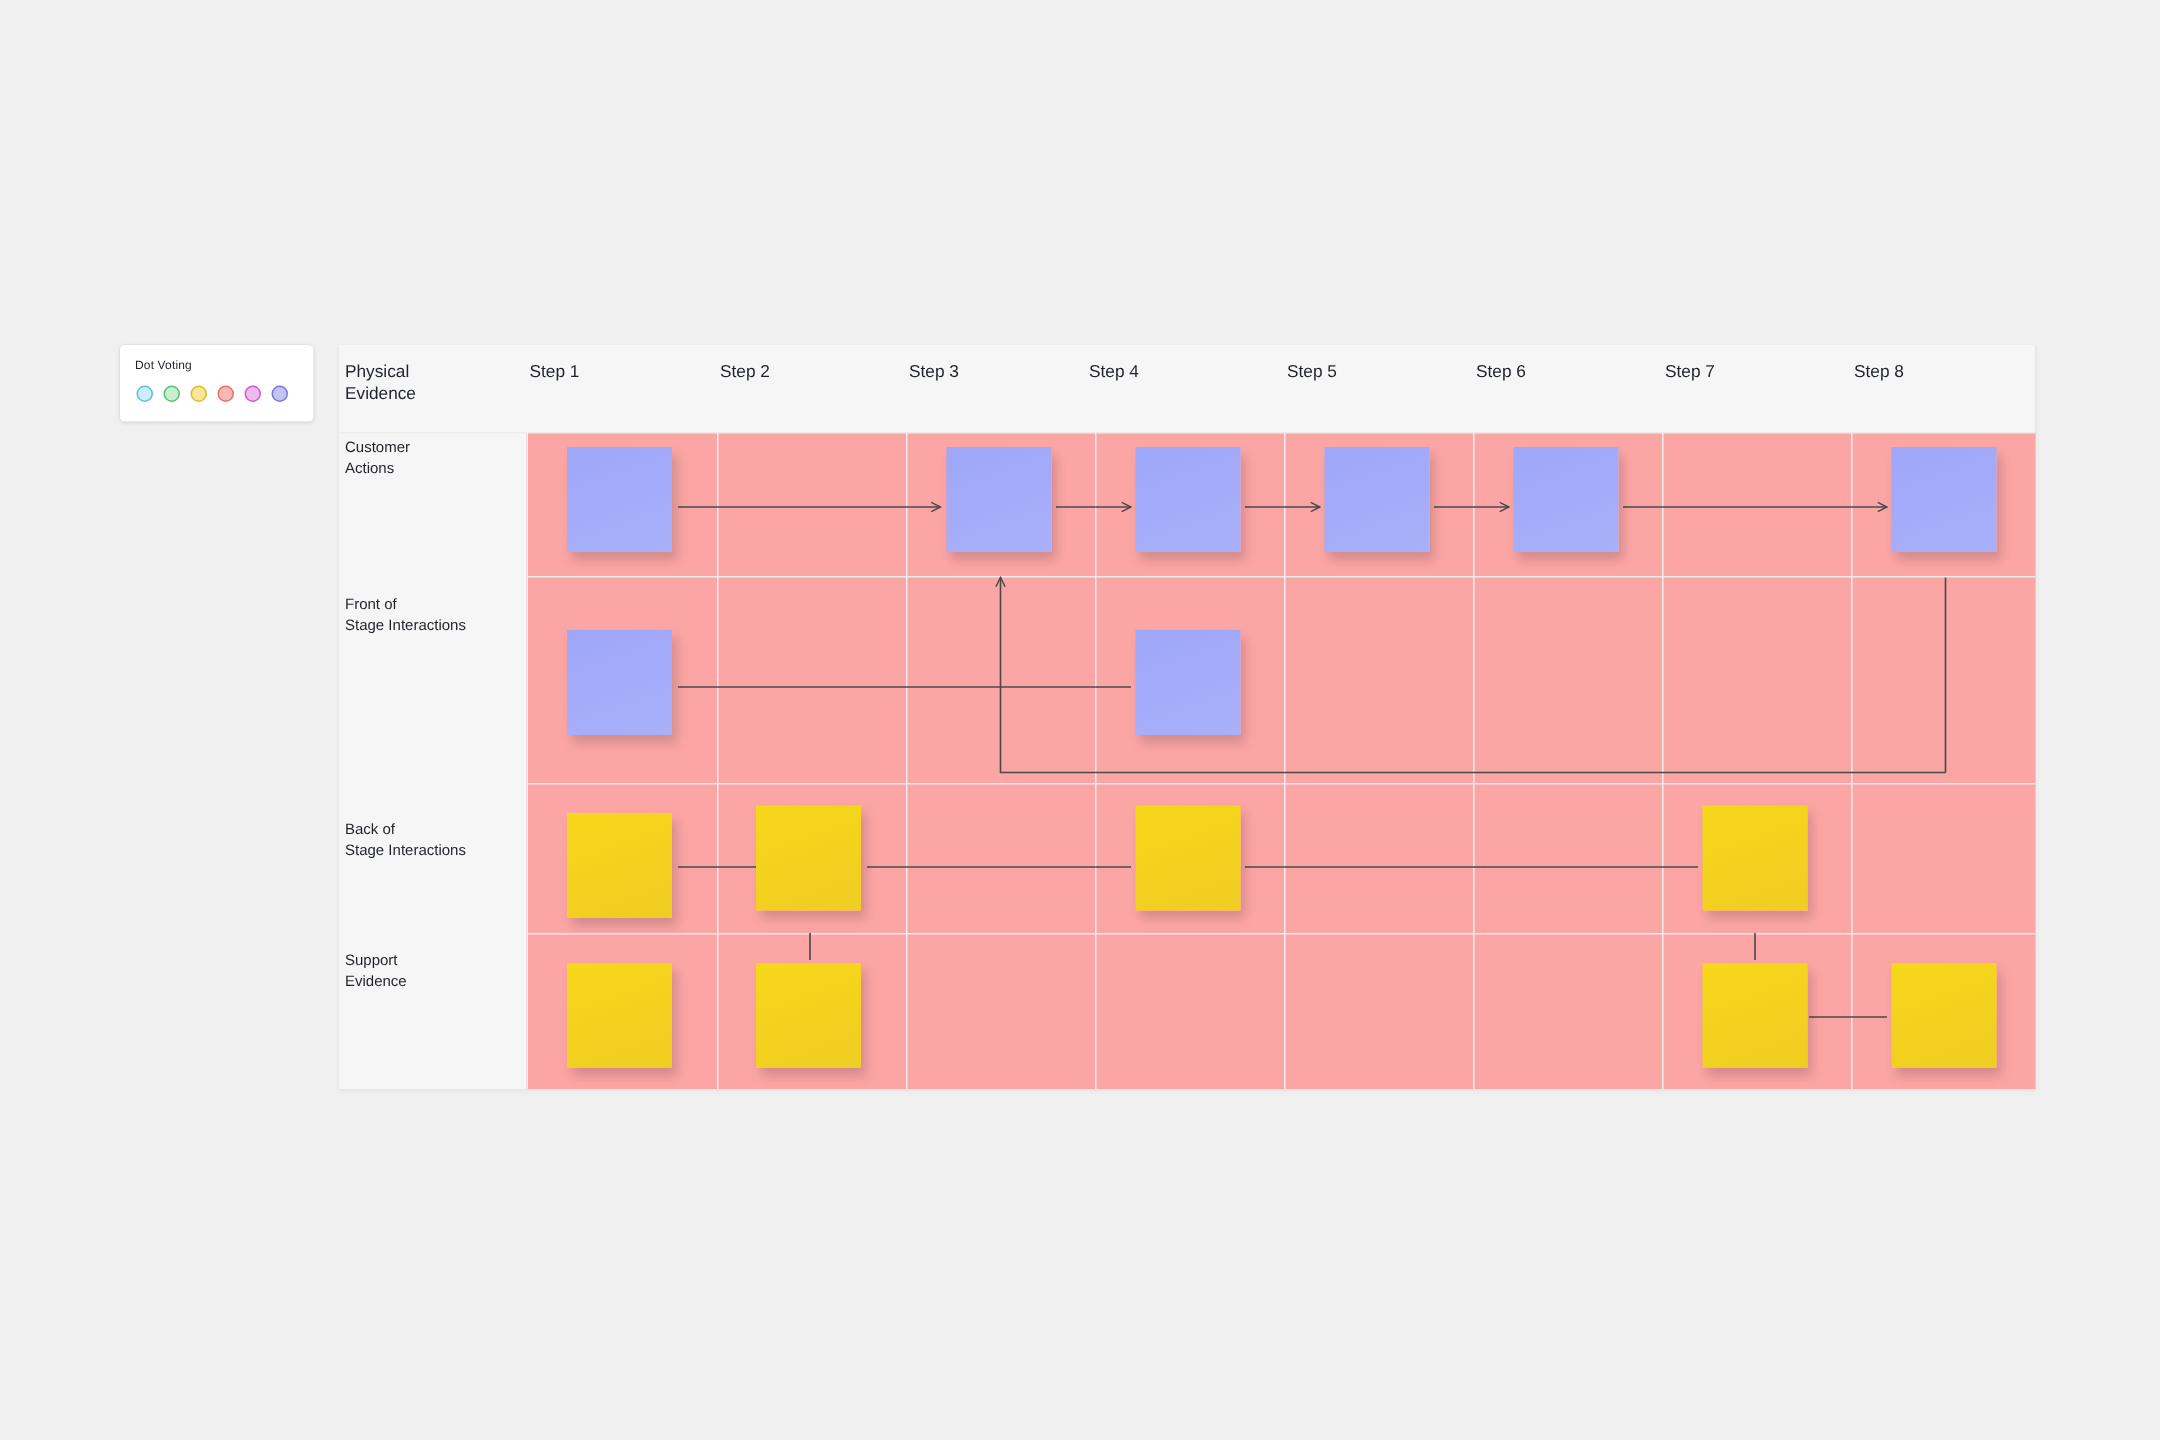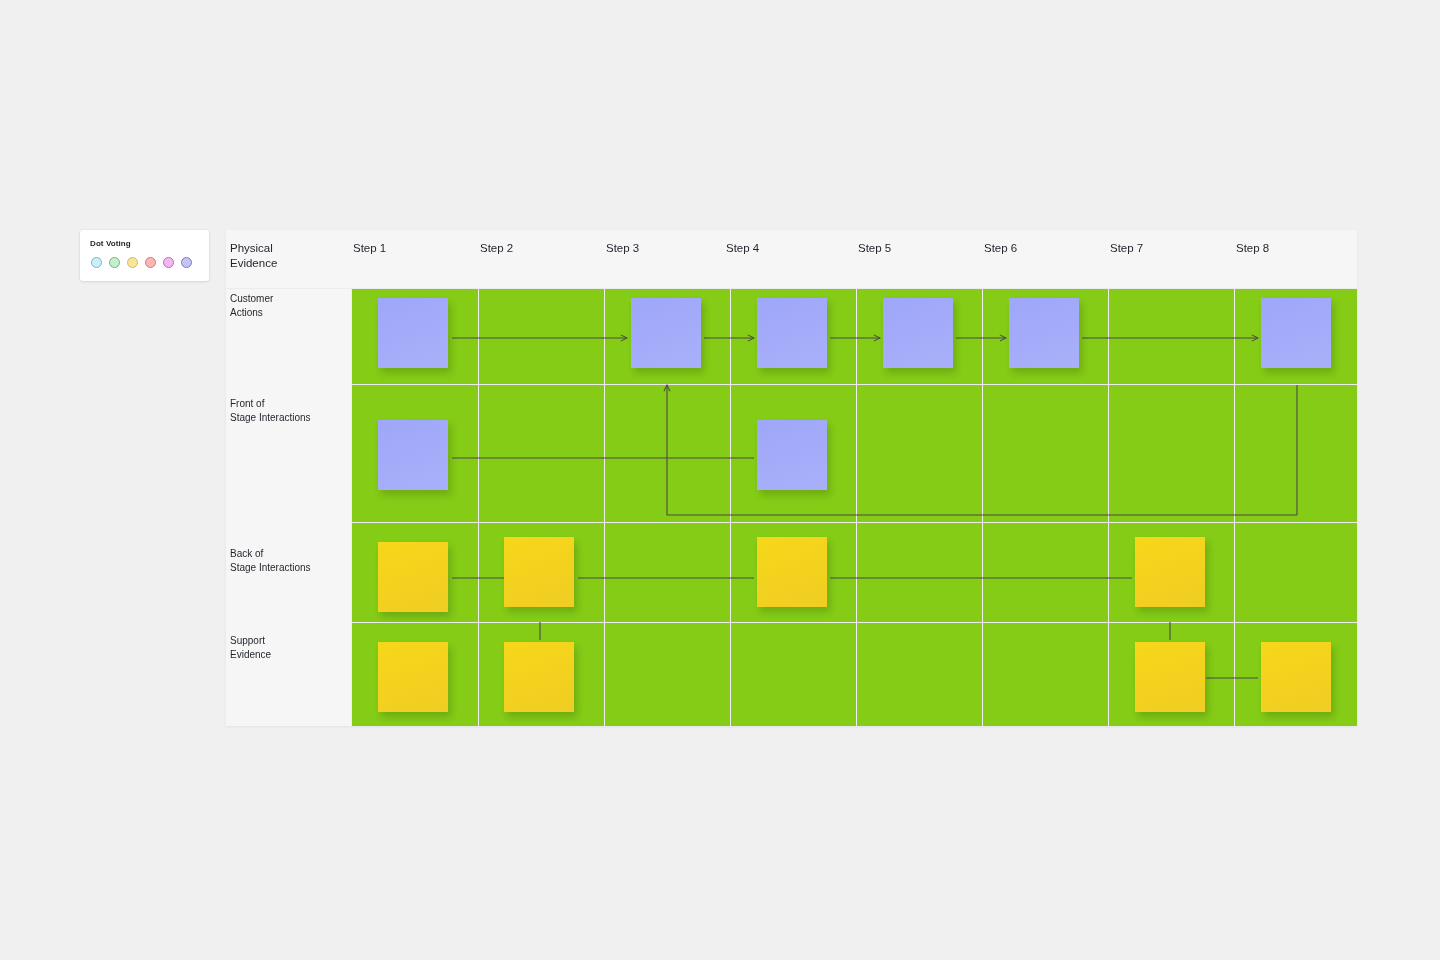--- a/index.html
+++ b/index.html
@@ -25,21 +25,21 @@
     width: 129px;
     height: 51px;
     background: #ffffff;
     border-radius: 3px;
     box-shadow: 0 1px 3px rgba(0,0,0,0.10), 0 0 0 0.5px rgba(0,0,0,0.04);
     box-sizing: border-box;
     padding: 9px 10px 0 10px;
   }
   .dot-voting-title {
     font-size: 8px;
-    font-weight: bold;
+    font-weight: normal;
     color: #1f2329;
     letter-spacing: 0.1px;
     line-height: 10px;
   }
   .dot-row {
     display: flex;
     align-items: center;
     gap: 7px;
     margin-top: 8px;
     padding-left: 1px;
@@ -52,21 +52,21 @@
     border: 1.3px solid rgba(0,0,0,0.22);
   }
 
   
   .board {
     position: absolute;
     left: 226px;
     top: 230px;
     width: 1131px;
     height: 496px;
-    background: #84cc16;
+    background: #fca5a5;
     box-shadow: 0 1px 3px rgba(0,0,0,0.06);
   }
 
   
   .label-col {
     position: absolute;
     left: 0;
     top: 0;
     width: 125px;
     height: 496px;

